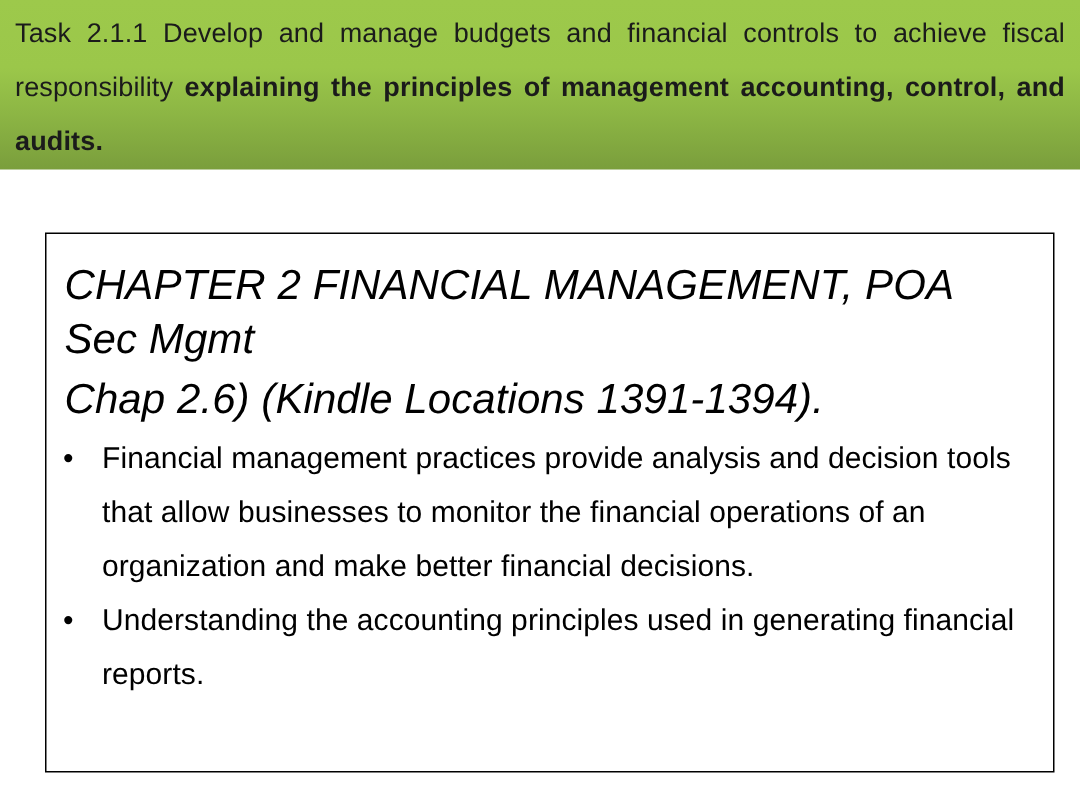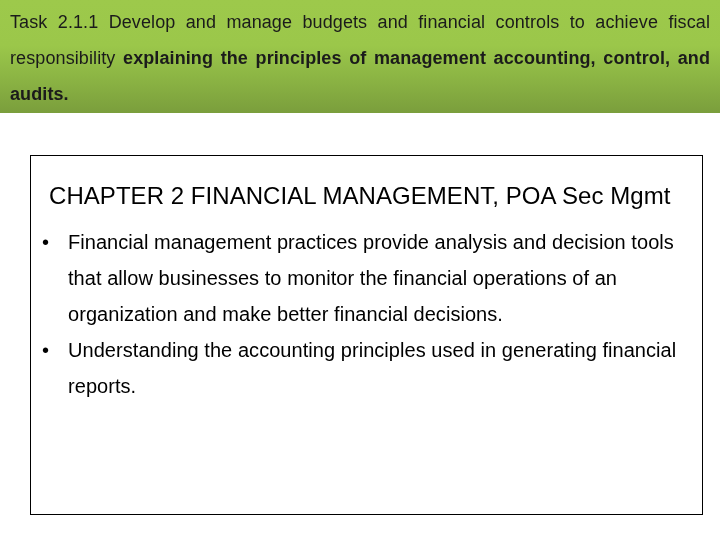--- a/index.html
+++ b/index.html
@@ -47,25 +47,26 @@
     top: 155px;
     width: 673px;
     height: 360px;
     border: 1.4px solid #000000;
     box-sizing: border-box;
     background: #ffffff;
     padding: 12px 8px 0 8px;
   }
 
   .para {
-    margin: 10px;
-    font-size: 24px;
+    margin: 4px;
+    font-size: 28px;
     line-height: 36px;
     color: #000000;
     letter-spacing: 0.05px;
+    font-style: italic;
   }
 
   .bullet-list {
     margin: 0;
     padding: 0;
     list-style: none;
   }
   .bullet-item {
     position: relative;
     margin: 0;
@@ -87,20 +88,21 @@
 </head>
 <body>
 
 <div id="banner">
   <p id="banner-text"><span class="lead">Task 2.1.1 Develop and manage budgets and financial controls to achieve fiscal responsibility </span><span class="emph">explaining the principles of management accounting, control, and audits.</span></p>
 </div>
 
 <div id="content-box">
 
   <p class="para">CHAPTER 2 FINANCIAL MANAGEMENT, POA Sec Mgmt</p>
+  <p class="para">Chap 2.6) (Kindle Locations 1391-1394).</p>
 
   <ul class="bullet-list">
     <li class="bullet-item">
       <span class="bullet-glyph">•</span>
       <span>Financial management practices provide analysis and decision tools that allow businesses to monitor the financial operations of an organization and make better financial decisions.</span>
     </li>
     <li class="bullet-item">
       <span class="bullet-glyph">•</span>
       <span>Understanding the accounting principles used in generating financial reports.</span>
     </li>

